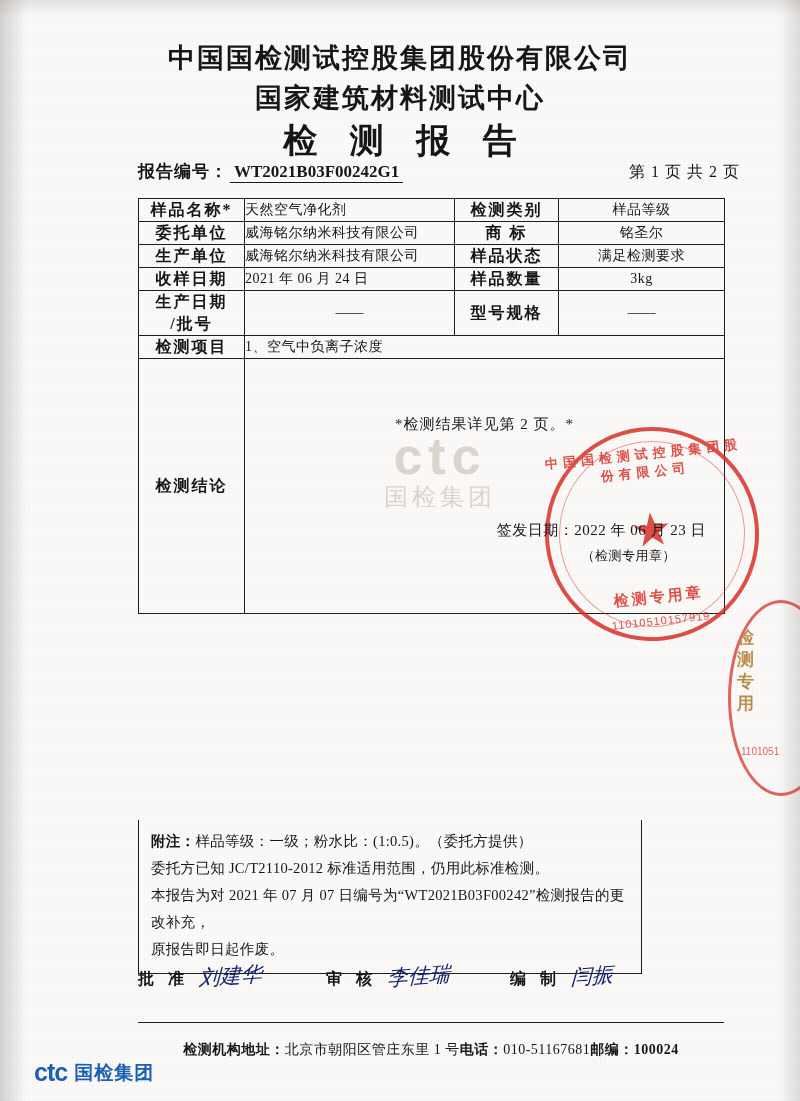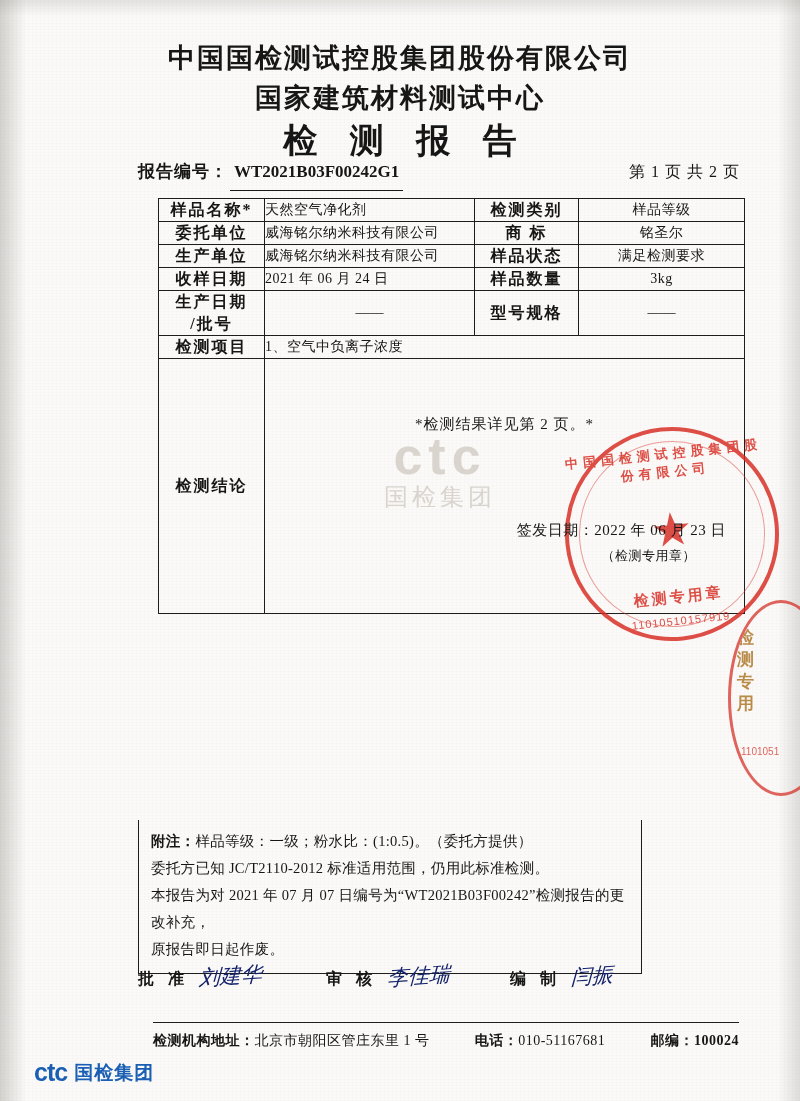--- a/index.html
+++ b/index.html
@@ -89,21 +89,21 @@
   .report-no-label {
     font-size: 17px;
     font-weight: bold;
     letter-spacing: 1px;
   }
   .report-no-value {
     font-size: 17px;
     font-weight: bold;
     font-family: "Liberation Serif", "DejaVu Serif", serif;
     border-bottom: 1.5px solid #1a1a1a;
-    padding: 0 4px 9px 4px;
+    padding: 0 4px 1px 4px;
     margin-left: 2px;
   }
   .page-count {
     font-size: 16px;
     letter-spacing: 1px;
   }
 
   
   .watermark {
     position: absolute;
@@ -127,21 +127,20 @@
     letter-spacing: 4px;
     line-height: 30px;
   }
 
   
   .table-wrap {
     position: absolute;
     left: 138px;
     top: 198px;
     width: 586px;
-    margin-left: 20px;
   }
   table.main {
     border-collapse: collapse;
     width: 100%;
     table-layout: fixed;
     position: relative;
     background: transparent;
   }
   table.main td {
     border: 1px solid #1d1d1d;
@@ -317,26 +316,25 @@
   .sp1 { width: 64px; }
   .sp2 { width: 60px; }
 
   
   .footer-line {
     position: absolute;
     left: 138px;
     top: 1022px;
     width: 586px;
     border-top: 1px solid #1d1d1d;
-    padding-top: 9px;
+    padding-top: 18px;
     font-size: 14px;
     letter-spacing: 0.5px;
     display: flex;
-    justify-content: space-between;
-    margin-left: 15px;
+    justify-content: center;
   }
   .footer-line b { font-weight: bold; }
 
   .brand {
     position: absolute;
     left: 34px;
     bottom: 14px;
     display: flex;
     align-items: center;
   }

